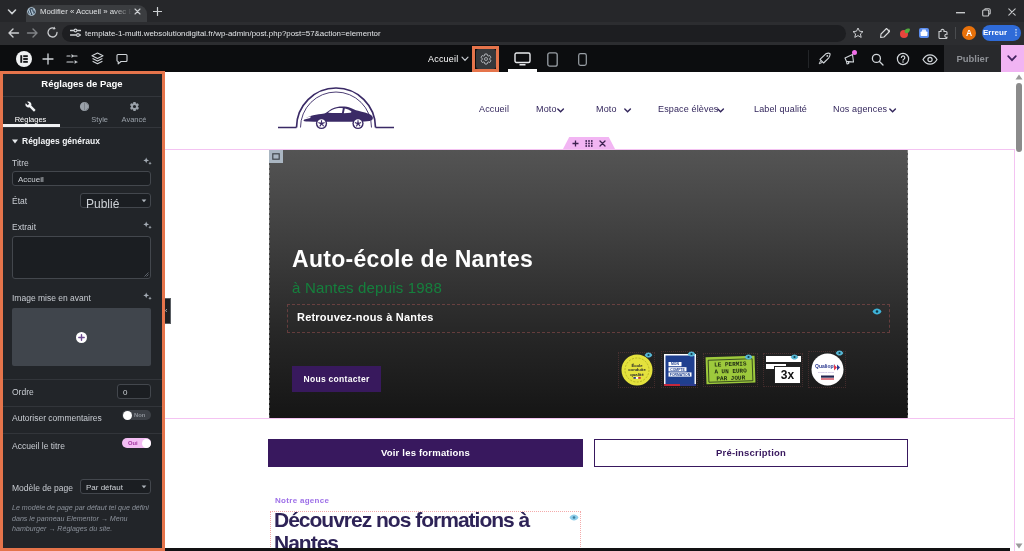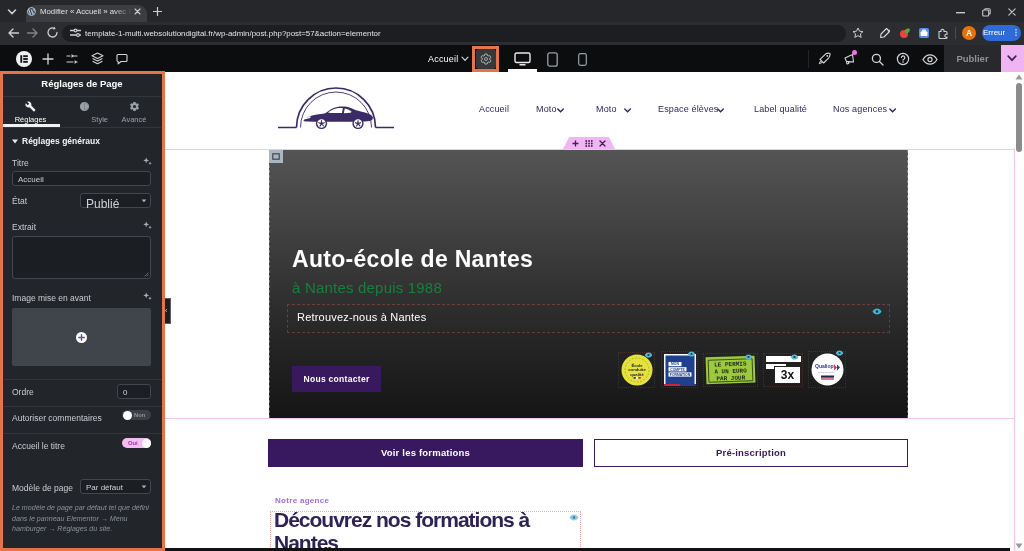--- a/index.html
+++ b/index.html
@@ -98,21 +98,21 @@
   <svg class="abs" style="left:918px;top:27px" width="12" height="12" viewBox="0 0 12 12">
       <rect x="1" y="1" width="10" height="10" rx="2" fill="#5b8def"></rect>
       <rect x="2.6" y="4.4" width="6.8" height="4.6" rx="0.8" fill="#fff"></rect>
       <rect x="4" y="2.6" width="4" height="2.4" rx="0.6" fill="#fff" opacity="0.85"></rect>
     </svg>
   <svg class="abs" style="left:937px;top:27px" width="12" height="12" viewBox="0 0 12 12">
       <path d="M2 4.5 h2 a1.6 1.6 0 1 1 3 0 h2 a1 1 0 0 1 1 1 v1.8 a1.6 1.6 0 1 0 0 3 v0.2 a1 1 0 0 1 -1 1 h-6 a1 1 0 0 1 -1 -1 Z" stroke="#ccced1" stroke-width="1.1" fill="none"></path>
     </svg>
   <div class="abs" style="left:955px;top:27px;width:1px;height:12px;background:#4a4c4f"></div>
   <div class="abs" style="left:962px;top:26px;width:14px;height:14px;border-radius:50%;background:#e8710a;color:#fff;font-size:8.5px;font-weight:700;text-align:center;line-height:14px">A</div>
-  <div class="abs" style="left:982px;top:25px;width:39px;height:16px;border-radius:9px;background:#2f6bd8;color:#fff;font-size:8px;font-weight:400;text-align:left;padding-left:1px;line-height:16px">Erreur</div>
+  <div class="abs" style="left:982px;top:25px;width:39px;height:16px;border-radius:9px;background:#2f6bd8;color:#fff;font-size:8px;font-weight:700;text-align:left;padding-left:1px;line-height:16px">Erreur</div>
   <div class="abs" style="left:1012px;top:27px;color:#cfe0f5;font-size:8px;letter-spacing:0;line-height:12px;font-weight:700">⋮</div>
   
   <div id="etoolbar" class="abs"></div>
   
   <svg class="abs" style="left:16px;top:51px" width="16" height="16" viewBox="0 0 16 16">
       <circle cx="8" cy="8" r="8" fill="#f0f1f2"></circle>
       <rect x="4.3" y="4.2" width="1.9" height="7.6" fill="#17181a"></rect>
       <rect x="7.2" y="4.2" width="4.6" height="1.9" fill="#17181a"></rect>
       <rect x="7.2" y="7.05" width="4.6" height="1.9" fill="#17181a"></rect>
       <rect x="7.2" y="9.9" width="4.6" height="1.9" fill="#17181a"></rect>
@@ -260,21 +260,21 @@
 
   
   <div class="abs" style="left:269px;top:150px;width:639px;height:268px;background:linear-gradient(180deg,#545454 0%,#3f3f3f 33%,#272727 68%,#151515 100%);border-left:1px dashed rgba(255,255,255,0.28);border-right:1px dashed rgba(255,255,255,0.28)"></div>
   <div class="abs" style="left:269px;top:150px;width:14px;height:13px;background:#aab6c2"></div>
   <svg class="abs" style="left:272px;top:153px" width="8" height="7" viewBox="0 0 8 7">
       <rect x="0.8" y="0.8" width="6.4" height="5.4" stroke="#41464c" stroke-width="1.2" fill="none"></rect>
     </svg>
   <div class="abs" style="left:292px;top:246px;color:#fff;font-size:23px;font-weight:700;letter-spacing:0.3px">Auto-école de Nantes</div>
   <div class="abs" style="left:292px;top:279px;color:#15803d;font-size:15px;letter-spacing:0.2px">à Nantes depuis 1988</div>
   <div class="abs" style="left:287px;top:304px;width:603px;height:29px;border:1px dashed rgba(200,95,95,0.38)"></div>
-  <div class="abs" style="left:297px;top:311px;color:#fff;font-size:11px;font-weight:400;letter-spacing:0.2px">Retrouvez-nous à Nantes</div>
+  <div class="abs" style="left:297px;top:311px;color:#fff;font-size:11px;font-weight:700;letter-spacing:0.2px">Retrouvez-nous à Nantes</div>
   <svg class="abs" style="left:872px;top:308px" width="10" height="7" viewBox="0 0 10 7">
       <path d="M0.5 3.5 C1.8 1.3 3.2 0.5 5 0.5 C6.8 0.5 8.2 1.3 9.5 3.5 C8.2 5.7 6.8 6.5 5 6.5 C3.2 6.5 1.8 5.7 0.5 3.5 Z" fill="#3fb3d9"></path>
       <circle cx="5" cy="3.5" r="1.3" fill="#0d3a4a"></circle>
     </svg>
   <div class="abs" style="left:292px;top:366px;width:89px;height:26px;background:#38195d;color:#fff;font-size:8.5px;font-weight:700;text-align:center;line-height:26px;letter-spacing:0.3px">Nous contacter</div>
 
   
   
   <div class="abs" style="left:618px;top:352px;width:37px;height:36px;border:1px dotted rgba(205,100,100,0.22)"></div>
   <svg class="abs" style="left:621px;top:354px" width="32" height="32" viewBox="0 0 32 32">

